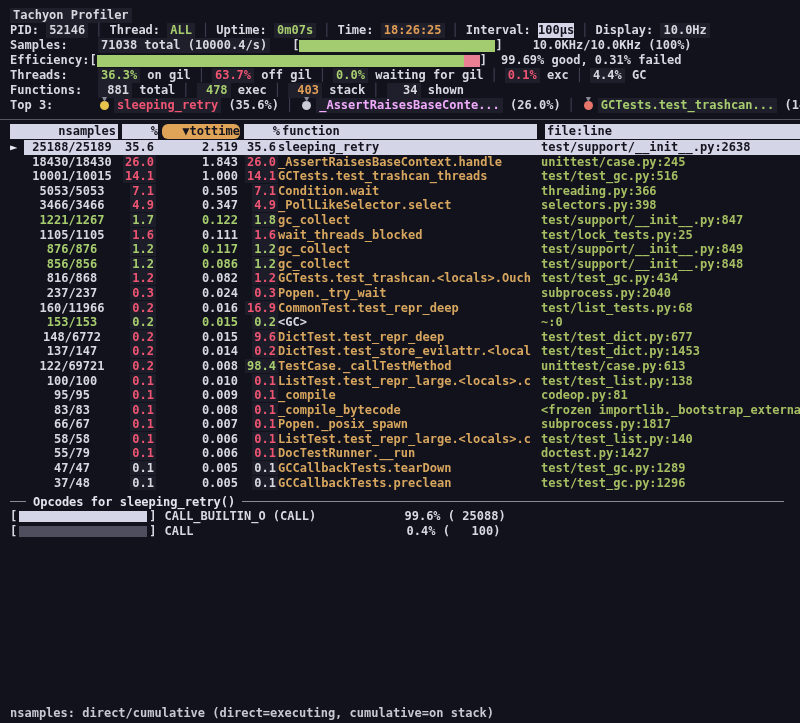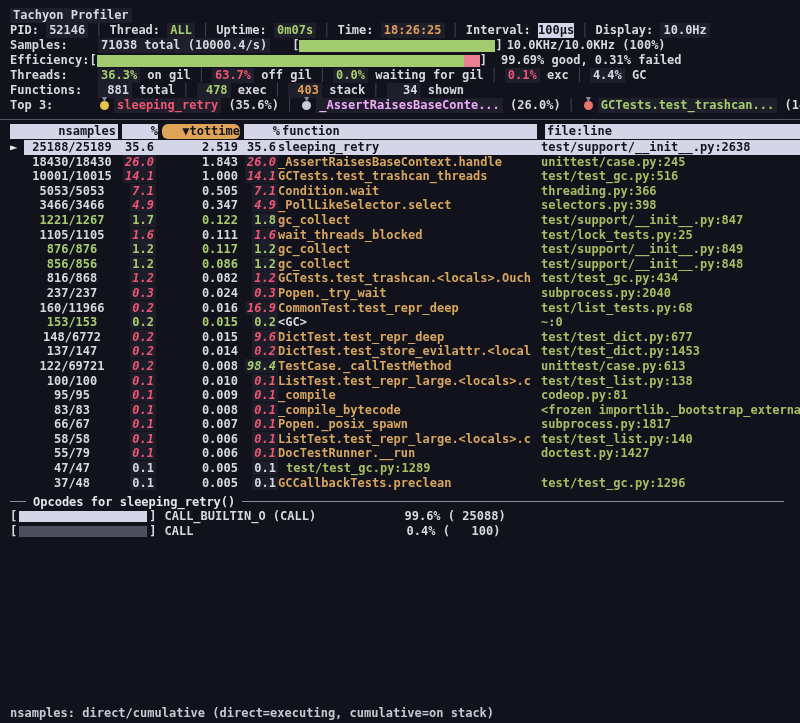--- a/index.html
+++ b/index.html
@@ -39,21 +39,21 @@
   .c-tt{width:78px;flex:none;text-align:right;margin-left:4px;}
   .c-p2{width:36px;flex:none;text-align:right;margin-left:4px;}
   .c-fn{width:255px;flex:none;overflow:hidden;text-align:left;}
   .c-fl{flex:1;margin-left:8px;overflow:hidden;text-align:left;}
   .thead .hcell{background:#d5d5e8;color:#14141e;}
   .thead .h-ns{width:106px;text-align:right;padding-right:2px;}
   .thead .c-tt.sortcol{background:#dfa458;border-radius:6px;}
   .thead .c-fn,.thead .c-fl{padding-left:2px;}
   .pv{padding:0 2px;background:#1d1d2a;}
   .trow .c-ns,.trow .c-tt{color:#d8d8e0;}
-  .r-hot .c-p1 .pv,.r-hot .c-p2 .pv{color:#ef5572;font-style:italic;}
+  .r-hot .c-p1 .pv,.r-hot .c-p2 .pv{color:#ef5572;}
   .r-plain .c-p1 .pv,.r-plain .c-p2 .pv{color:#d8d8e0;}
   .r-gc .c-ns,.r-gc .c-tt{color:#a7cd6e;}
   .r-gc .c-p1 .pv,.r-gc .c-p2 .pv{color:#a7cd6e;}
   .p2-green .pv{color:#a7cd6e !important;}
   .trow .c-fn{color:#d7a65e;}
   .trow .c-fn.fn-white{color:#d8d8e0;}
   .trow .c-fl{color:#a6be62;}
   .r-selected{background:linear-gradient(to right,transparent 0 24px,#d5d5e8 24px);}
   .r-selected span,.r-selected .pv,.r-selected .c-fn,.r-selected .c-fl{color:#14141e !important;background:transparent !important;}
   .r-selected .c-gut{color:#e8e8f0 !important;}
@@ -101,21 +101,21 @@
   <span class="lbl">Display:</span><span> </span>
   <span class="chip">10.0Hz</span>
 </div>
 
 <div class="line">
   <span class="hlabel">Samples:</span>
   <span class="chip" style="margin-left:8px;">71038 total (10000.4/s)</span>
   <span class="bracket" style="margin-left:22px;">[</span>
   <span class="bar bar-green" style="width:196px;"></span>
   <span class="bracket">]</span>
-  <span style="margin-left:4px;">10.0KHz/10.0KHz (100%)</span>
+  <span style="margin-left:30px;">10.0KHz/10.0KHz (100%)</span>
 </div>
 
 <div class="line">
   <span>Efficiency:</span>
   <span class="bracket">[</span>
   <span class="bar bar-green" style="width:367px;"></span>
   <span class="bar bar-pink" style="width:16px;"></span>
   <span class="bracket">]</span>
   <span style="margin-left:14px;">99.69% good, 0.31% failed</span>
 </div>
@@ -162,21 +162,21 @@
     <div class="trow r-gc"><span class="c-gut"></span><span class="c-ns">153/153</span><span class="c-p1"><span class="pv">0.2</span></span><span class="c-tt">0.015</span><span class="c-p2"><span class="pv">0.2</span></span><span class="c-fn fn-white">&lt;GC&gt;</span><span class="c-fl">~:0</span></div>
     <div class="trow r-hot"><span class="c-gut"></span><span class="c-ns">148/6772</span><span class="c-p1"><span class="pv">0.2</span></span><span class="c-tt">0.015</span><span class="c-p2"><span class="pv">9.6</span></span><span class="c-fn">DictTest.test_repr_deep</span><span class="c-fl">test/test_dict.py:677</span></div>
     <div class="trow r-hot"><span class="c-gut"></span><span class="c-ns">137/147</span><span class="c-p1"><span class="pv">0.2</span></span><span class="c-tt">0.014</span><span class="c-p2"><span class="pv">0.2</span></span><span class="c-fn">DictTest.test_store_evilattr.&lt;local...</span><span class="c-fl">test/test_dict.py:1453</span></div>
     <div class="trow r-hot"><span class="c-gut"></span><span class="c-ns">122/69721</span><span class="c-p1"><span class="pv">0.2</span></span><span class="c-tt">0.008</span><span class="c-p2 p2-green"><span class="pv">98.4</span></span><span class="c-fn">TestCase._callTestMethod</span><span class="c-fl">unittest/case.py:613</span></div>
     <div class="trow r-hot"><span class="c-gut"></span><span class="c-ns">100/100</span><span class="c-p1"><span class="pv">0.1</span></span><span class="c-tt">0.010</span><span class="c-p2"><span class="pv">0.1</span></span><span class="c-fn">ListTest.test_repr_large.&lt;locals&gt;.c...</span><span class="c-fl">test/test_list.py:138</span></div>
     <div class="trow r-hot"><span class="c-gut"></span><span class="c-ns">95/95</span><span class="c-p1"><span class="pv">0.1</span></span><span class="c-tt">0.009</span><span class="c-p2"><span class="pv">0.1</span></span><span class="c-fn">_compile</span><span class="c-fl">codeop.py:81</span></div>
     <div class="trow r-hot"><span class="c-gut"></span><span class="c-ns">83/83</span><span class="c-p1"><span class="pv">0.1</span></span><span class="c-tt">0.008</span><span class="c-p2"><span class="pv">0.1</span></span><span class="c-fn">_compile_bytecode</span><span class="c-fl">&lt;frozen importlib._bootstrap_externa</span></div>
     <div class="trow r-hot"><span class="c-gut"></span><span class="c-ns">66/67</span><span class="c-p1"><span class="pv">0.1</span></span><span class="c-tt">0.007</span><span class="c-p2"><span class="pv">0.1</span></span><span class="c-fn">Popen._posix_spawn</span><span class="c-fl">subprocess.py:1817</span></div>
     <div class="trow r-hot"><span class="c-gut"></span><span class="c-ns">58/58</span><span class="c-p1"><span class="pv">0.1</span></span><span class="c-tt">0.006</span><span class="c-p2"><span class="pv">0.1</span></span><span class="c-fn">ListTest.test_repr_large.&lt;locals&gt;.c...</span><span class="c-fl">test/test_list.py:140</span></div>
     <div class="trow r-hot"><span class="c-gut"></span><span class="c-ns">55/79</span><span class="c-p1"><span class="pv">0.1</span></span><span class="c-tt">0.006</span><span class="c-p2"><span class="pv">0.1</span></span><span class="c-fn">DocTestRunner.__run</span><span class="c-fl">doctest.py:1427</span></div>
-    <div class="trow r-plain"><span class="c-gut"></span><span class="c-ns">47/47</span><span class="c-p1"><span class="pv">0.1</span></span><span class="c-tt">0.005</span><span class="c-p2"><span class="pv">0.1</span></span><span class="c-fl">test/test_gc.py:1289</span></div>
+    <div class="trow r-plain"><span class="c-gut"></span><span class="c-ns">47/47</span><span class="c-p1"><span class="pv">0.1</span></span><span class="c-tt">0.005</span><span class="c-p2"><span class="pv">0.1</span></span><span class="c-fn">GCCallbackTests.tearDown</span><span class="c-fl">test/test_gc.py:1289</span></div>
     <div class="trow r-plain"><span class="c-gut"></span><span class="c-ns">37/48</span><span class="c-p1"><span class="pv">0.1</span></span><span class="c-tt">0.005</span><span class="c-p2"><span class="pv">0.1</span></span><span class="c-fn">GCCallbackTests.preclean</span><span class="c-fl">test/test_gc.py:1296</span></div>
   </div>
 
 <div class="op-title">
   <span class="op-rule short"></span>
   <span class="t">Opcodes for sleeping_retry()</span>
   <span class="op-rule long"></span>
 </div>
 <div id="opcodes-body">
     <div class="oprow"><span class="bracket">[</span><span class="opbar"><div class="fill fill-lavender"></div></span><span class="bracket">]</span><span class="op-name">CALL_BUILTIN_O (CALL)</span><span class="op-stat">99.6% ( 25088)</span></div>

